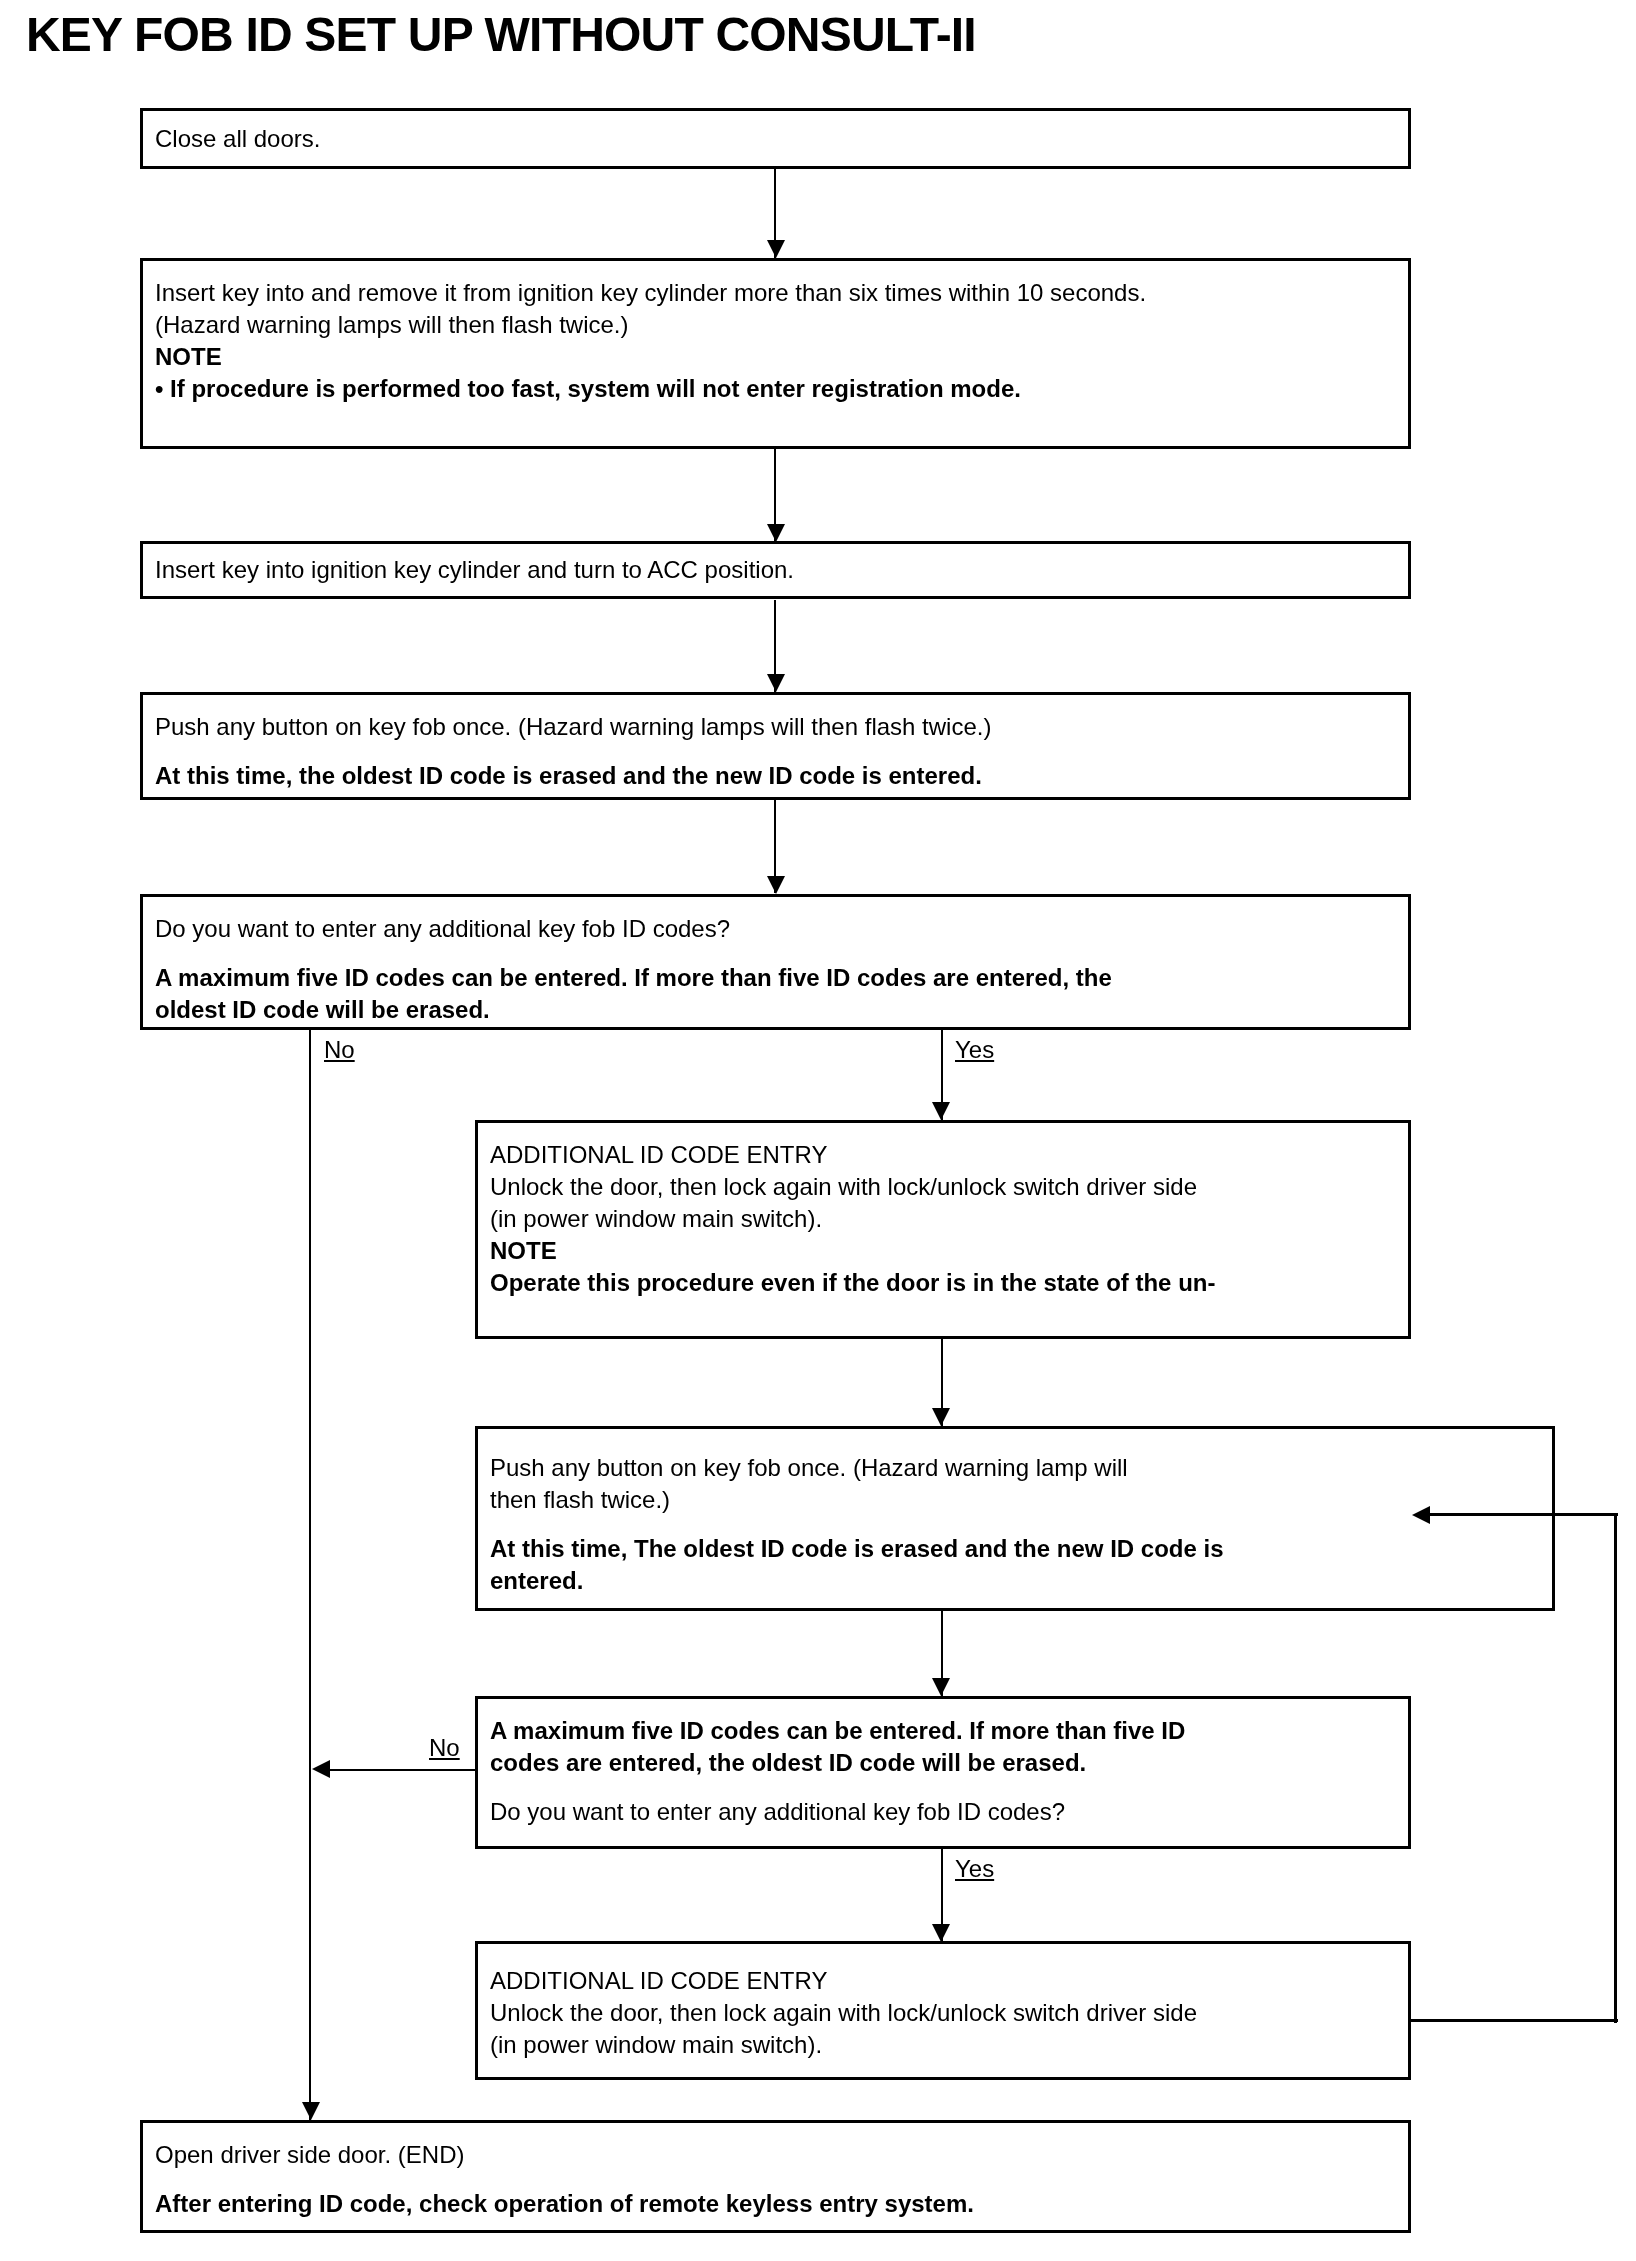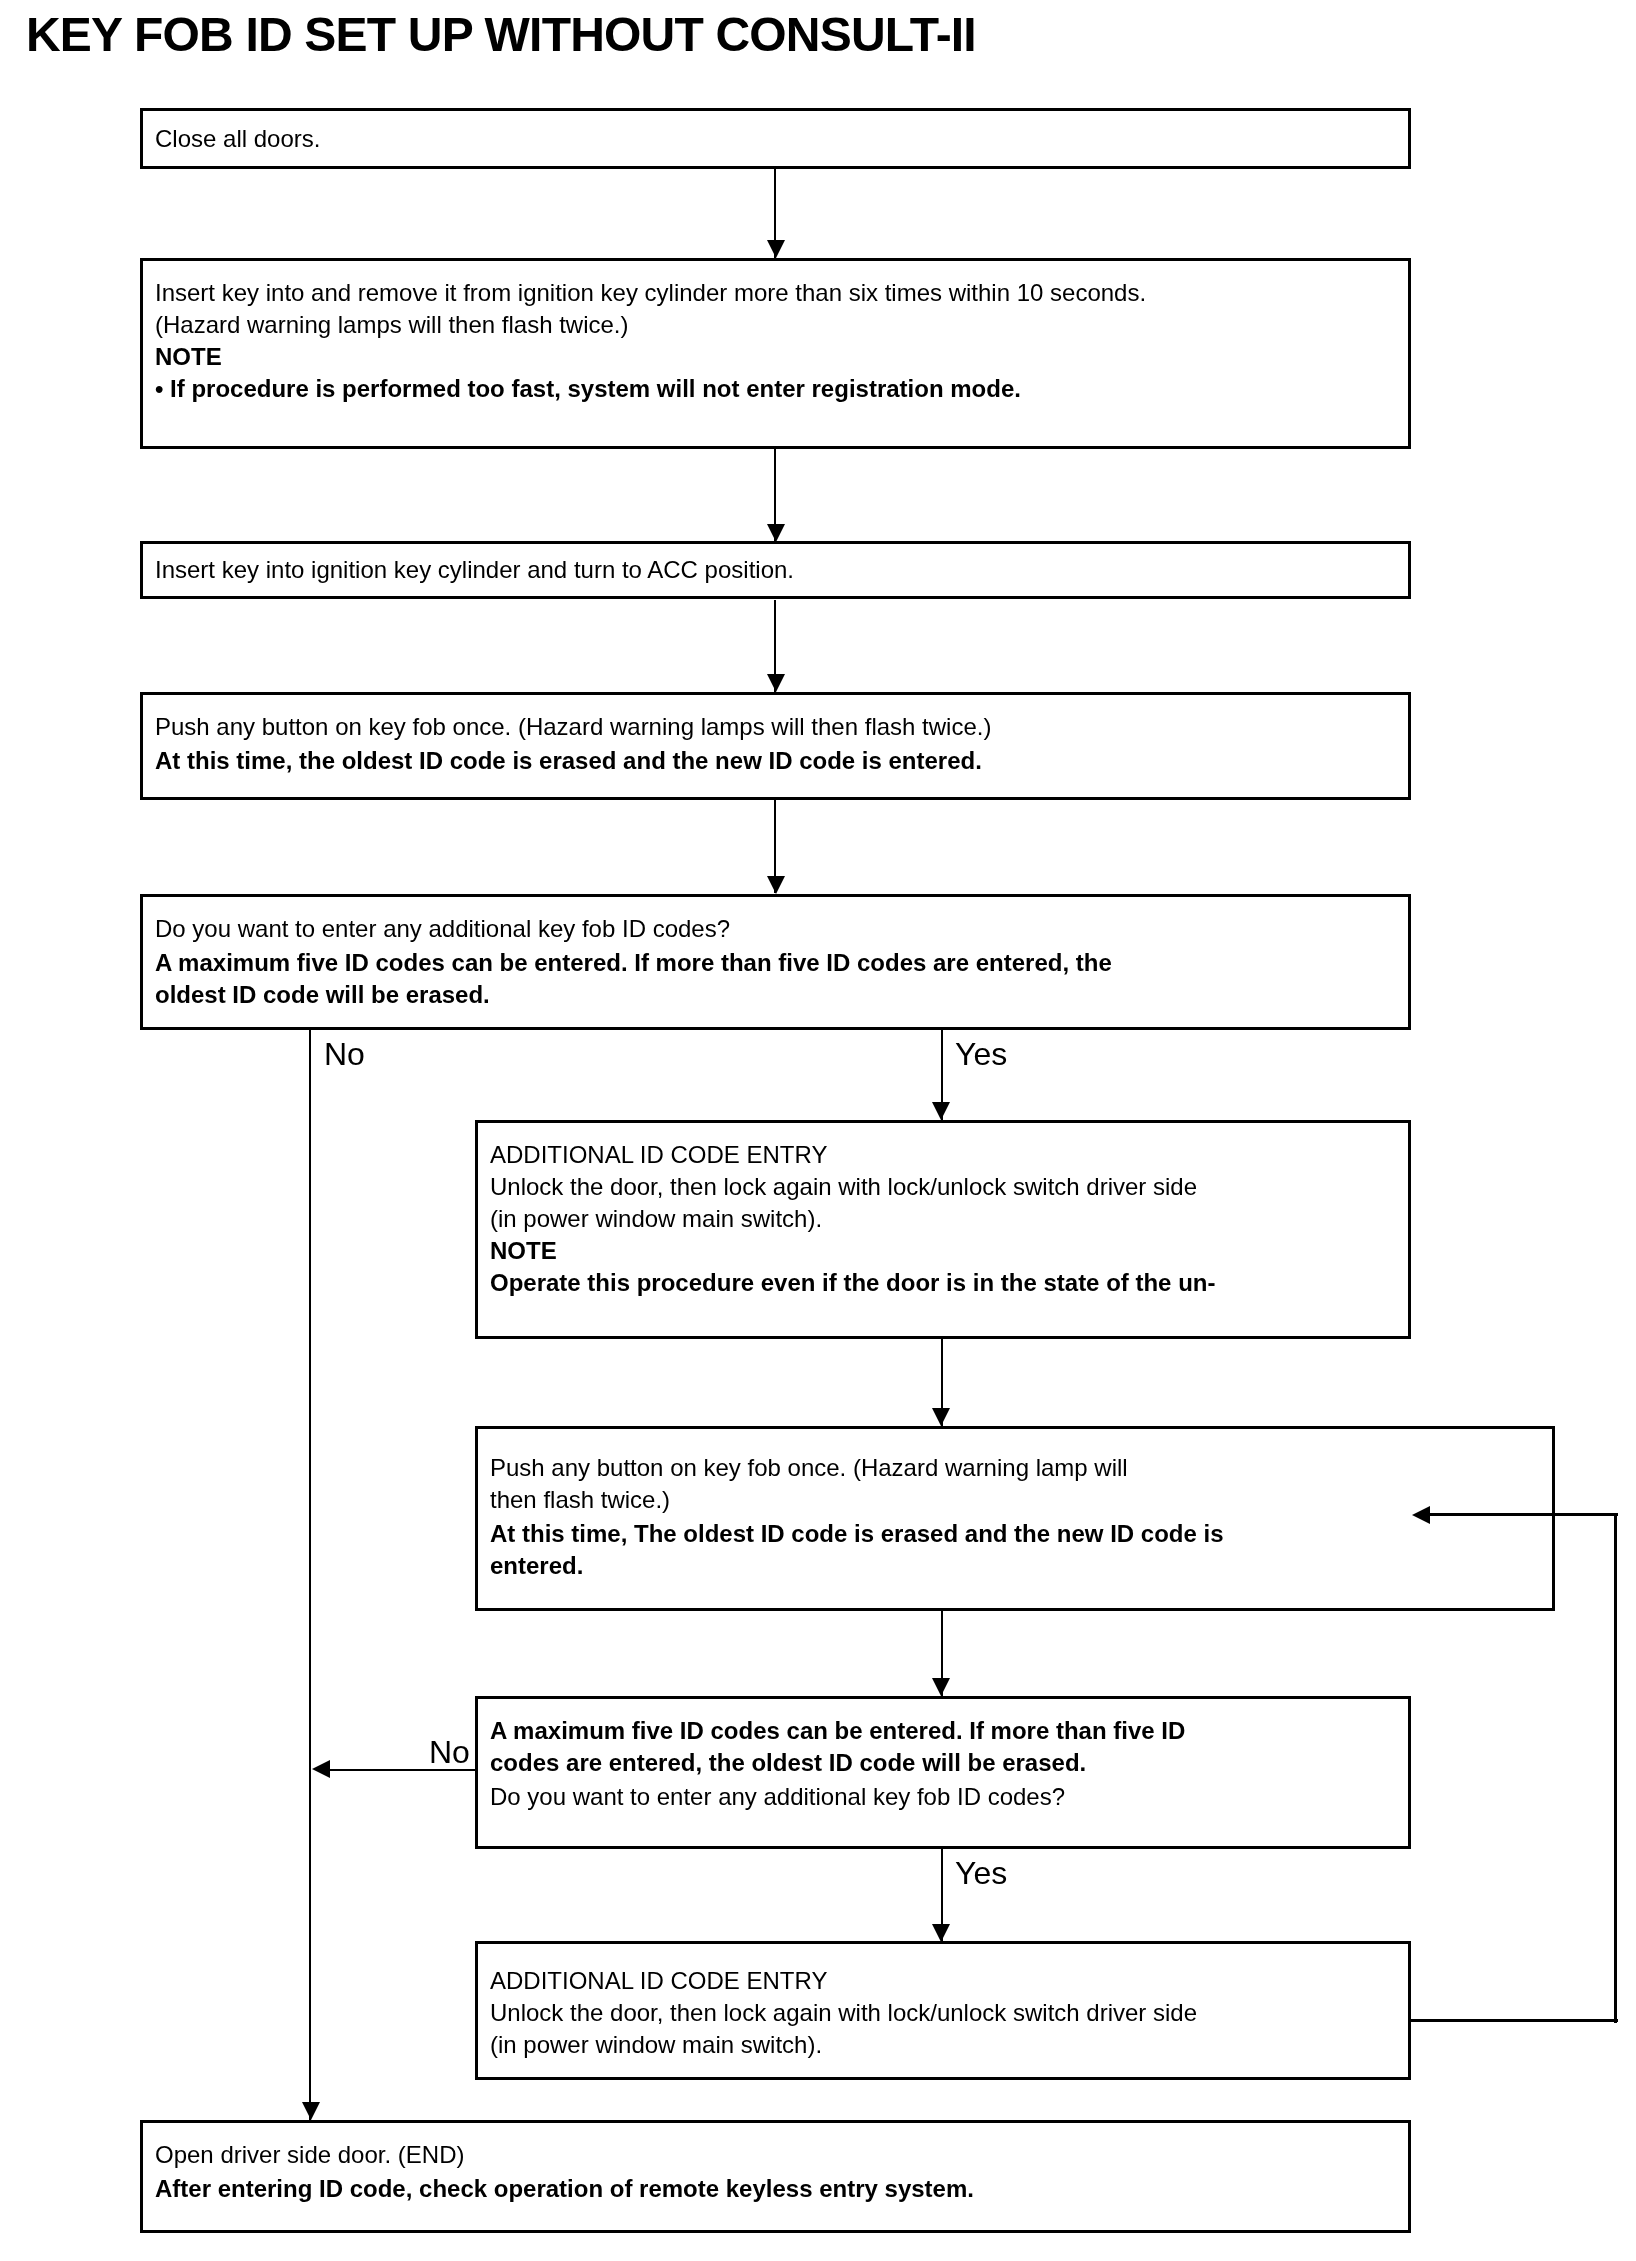--- a/index.html
+++ b/index.html
@@ -24,41 +24,42 @@
     background: #ffffff;
     border: 3.2px solid #000;
     box-sizing: border-box;
     padding: 16px 12px;
     font-size: 24px;
     line-height: 32px;
   }
   .box.vcenter { display: flex; flex-direction: column; justify-content: center; }
   .line { white-space: nowrap; }
   .bold { font-weight: bold; }
-  .pgap { margin-top: 2px; }
+  .pgap { margin-top: 17px; }
   .vline { position: absolute; width: 2.4px; background: #000; }
   .hline { position: absolute; height: 2.4px; background: #000; }
   .vline.thick { width: 3.2px; }
   .hline.thick { height: 3.2px; }
   .head-down {
     position: absolute; width: 0; height: 0;
     border-left: 9px solid transparent;
     border-right: 9px solid transparent;
     border-top: 18px solid #000;
   }
   .head-left {
     position: absolute; width: 0; height: 0;
     border-top: 9px solid transparent;
     border-bottom: 9px solid transparent;
     border-right: 18px solid #000;
   }
   .blabel {
     position: absolute;
-    font-size: 32px;
+    font-size: 24px;
     white-space: nowrap;
+    text-decoration: underline;
   }
 </style>
 </head>
 <body>
 
 <div class="page-title">KEY FOB ID SET UP WITHOUT CONSULT-II</div>
 
 <div class="box vcenter" style="left:140px; top:108px; width:1271px; height:61px;">
   <div class="line">Close all doors.</div>
 </div>

